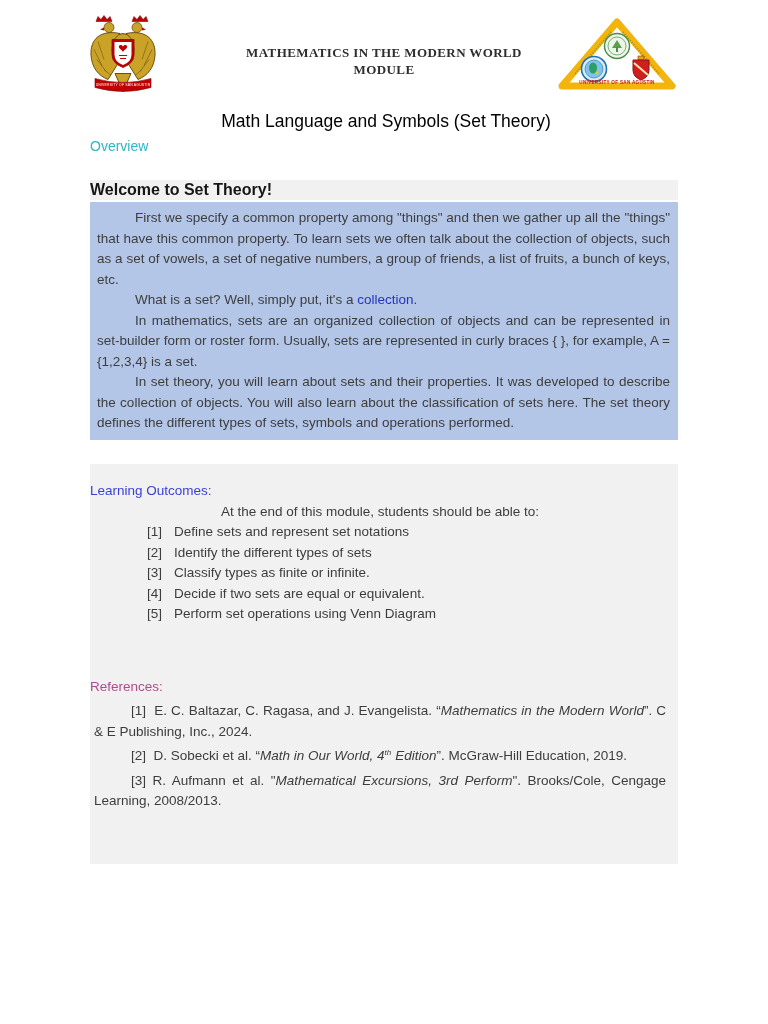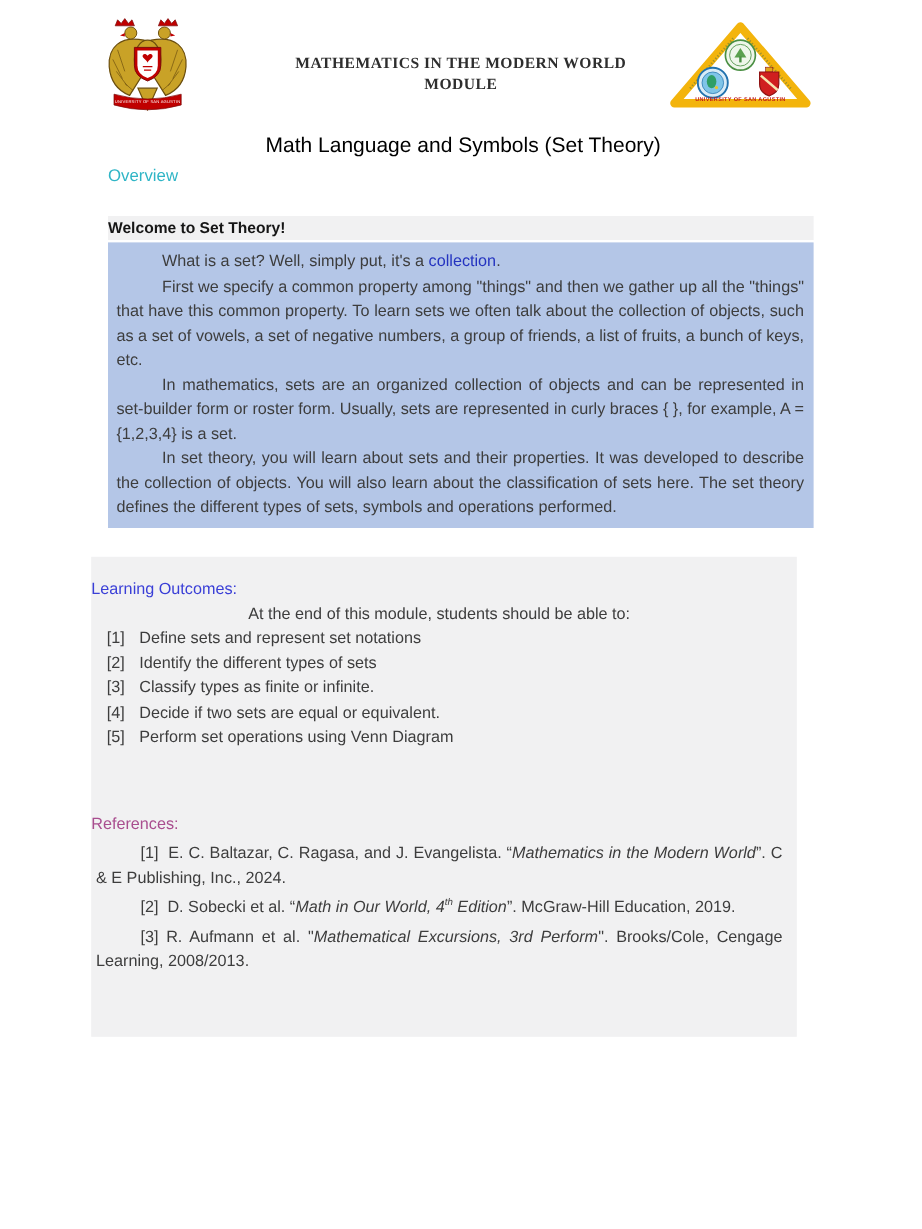--- a/index.html
+++ b/index.html
@@ -29,47 +29,47 @@
     top:138px; left:90px; font-size:14px;
     color:var(--overview_link,#2fb5c6); cursor:pointer;
   }
 
   
   .welcome-band {
     top:180px; left:90px; width:588px; height:20px;
     background:var(--band_bg,#f1f1f2);
   }
   .welcome-band span {
-    font-size:13px; font-weight:bold; color:#161616; line-height:20px;
+    font-size:16px; font-weight:bold; color:#161616; line-height:20px;
   }
 
   
   .intro-block {
     top:202px; left:90px; width:588px;
     background:var(--intro_bg,#b4c6e7);
     padding:6px 8px 6px 7px;
   }
   .intro-block p {
     margin:0; text-align:justify; text-indent:38px;
     font-size:13.5px; line-height:20.5px; color:var(--body_text,#3d3d3d);
   }
   .collection-link { color:var(--collection_link,#2433c0); cursor:pointer; }
 
   
   .gray-block {
-    top:464px; left:76px; width:588px; height:400px;
+    top:464px; left:90px; width:588px; height:400px;
     background:var(--band_bg,#f1f1f2);
     padding:17px 8px 0 0; overflow:hidden;
   }
   .lo-heading {
     font-size:13.5px; line-height:20.5px;
     color:var(--outcomes_heading,#3a3fd7);
   }
   .lo-intro { font-size:13.5px; line-height:20.5px;text-align:center; }
-  .lo-item  { font-size:13.5px; line-height:20.5px; padding-left:13px; }
+  .lo-item  { font-size:13.5px; line-height:20.5px; padding-left:13px;margin-left:44px; }
   .lo-num   { display:inline-block; width:27px; }
 
   .refs-heading {
     margin-top:52px; font-size:13.5px; line-height:20.5px;
     color:var(--references_heading,#a94e8f);
   }
   .ref {
     margin:4px; text-align:justify; text-indent:37px;
     font-size:13.5px; line-height:20.5px; color:var(--body_text,#3d3d3d);
   }
@@ -142,22 +142,22 @@
 
   <div class="abs page-title">Math Language and Symbols (Set Theory)</div>
 
   <div class="abs overview-link">Overview</div>
 
   <div class="abs welcome-band">
     <span>Welcome to Set Theory!</span>
   </div>
 
   <div class="abs intro-block">
+    <p>First we specify a common property among "things" and then we gather up all the "things" that have this common property. To learn sets we often talk about the collection of objects, such as a set of vowels, a set of negative numbers, a group of friends, a list of fruits, a bunch of keys, etc.</p>
     <p><span>What is a set? Well, simply put, it's a </span><span class="collection-link">collection</span><span>.</span></p>
-    <p>First we specify a common property among "things" and then we gather up all the "things" that have this common property. To learn sets we often talk about the collection of objects, such as a set of vowels, a set of negative numbers, a group of friends, a list of fruits, a bunch of keys, etc.</p>
     <p>In mathematics, sets are an organized collection of objects and can be represented in set-builder form or roster form. Usually, sets are represented in curly braces { }, for example, A = {1,2,3,4} is a set.</p>
     <p>In set theory, you will learn about sets and their properties. It was developed to describe the collection of objects. You will also learn about the classification of sets here. The set theory defines the different types of sets, symbols and operations performed.</p>
   </div>
 
   <div class="abs gray-block">
     <div class="lo-heading">Learning Outcomes:</div>
     <div class="lo-intro">At the end of this module, students should be able to:</div>
 
     <div class="lo-item"><span class="lo-num">[1]</span><span>Define sets and represent set notations</span></div>
     <div class="lo-item"><span class="lo-num">[2]</span><span>Identify the different types of sets</span></div>

